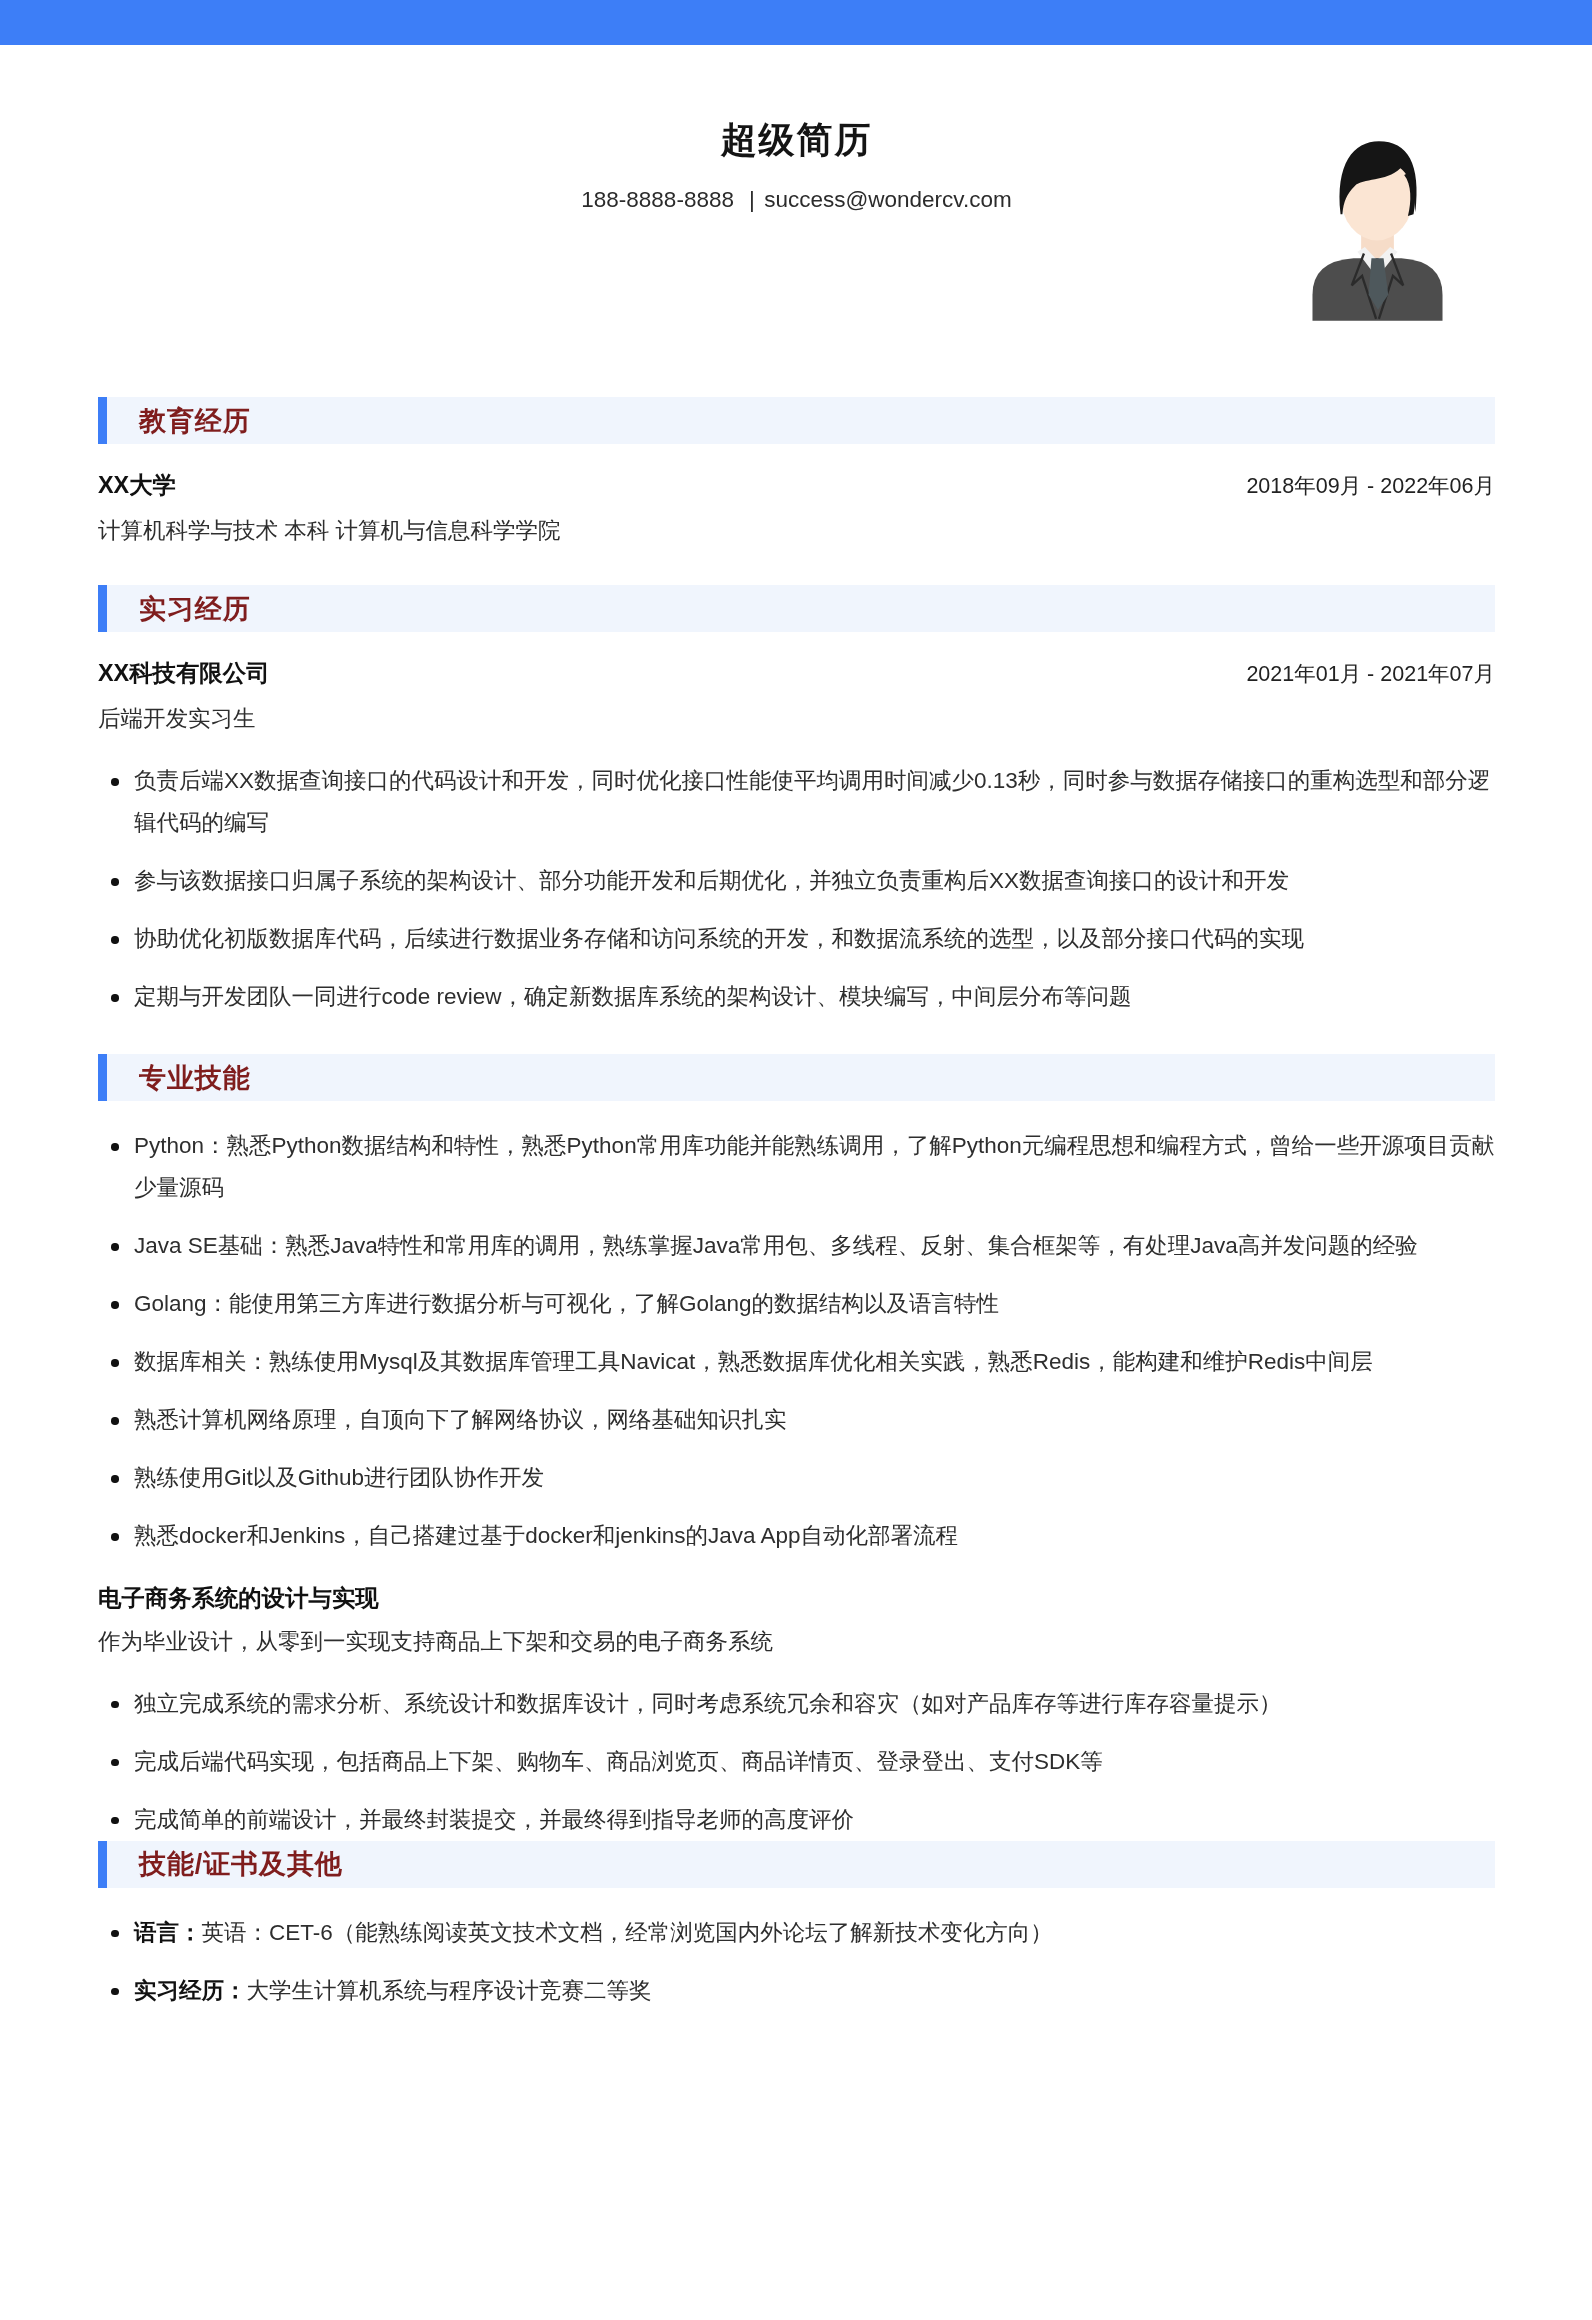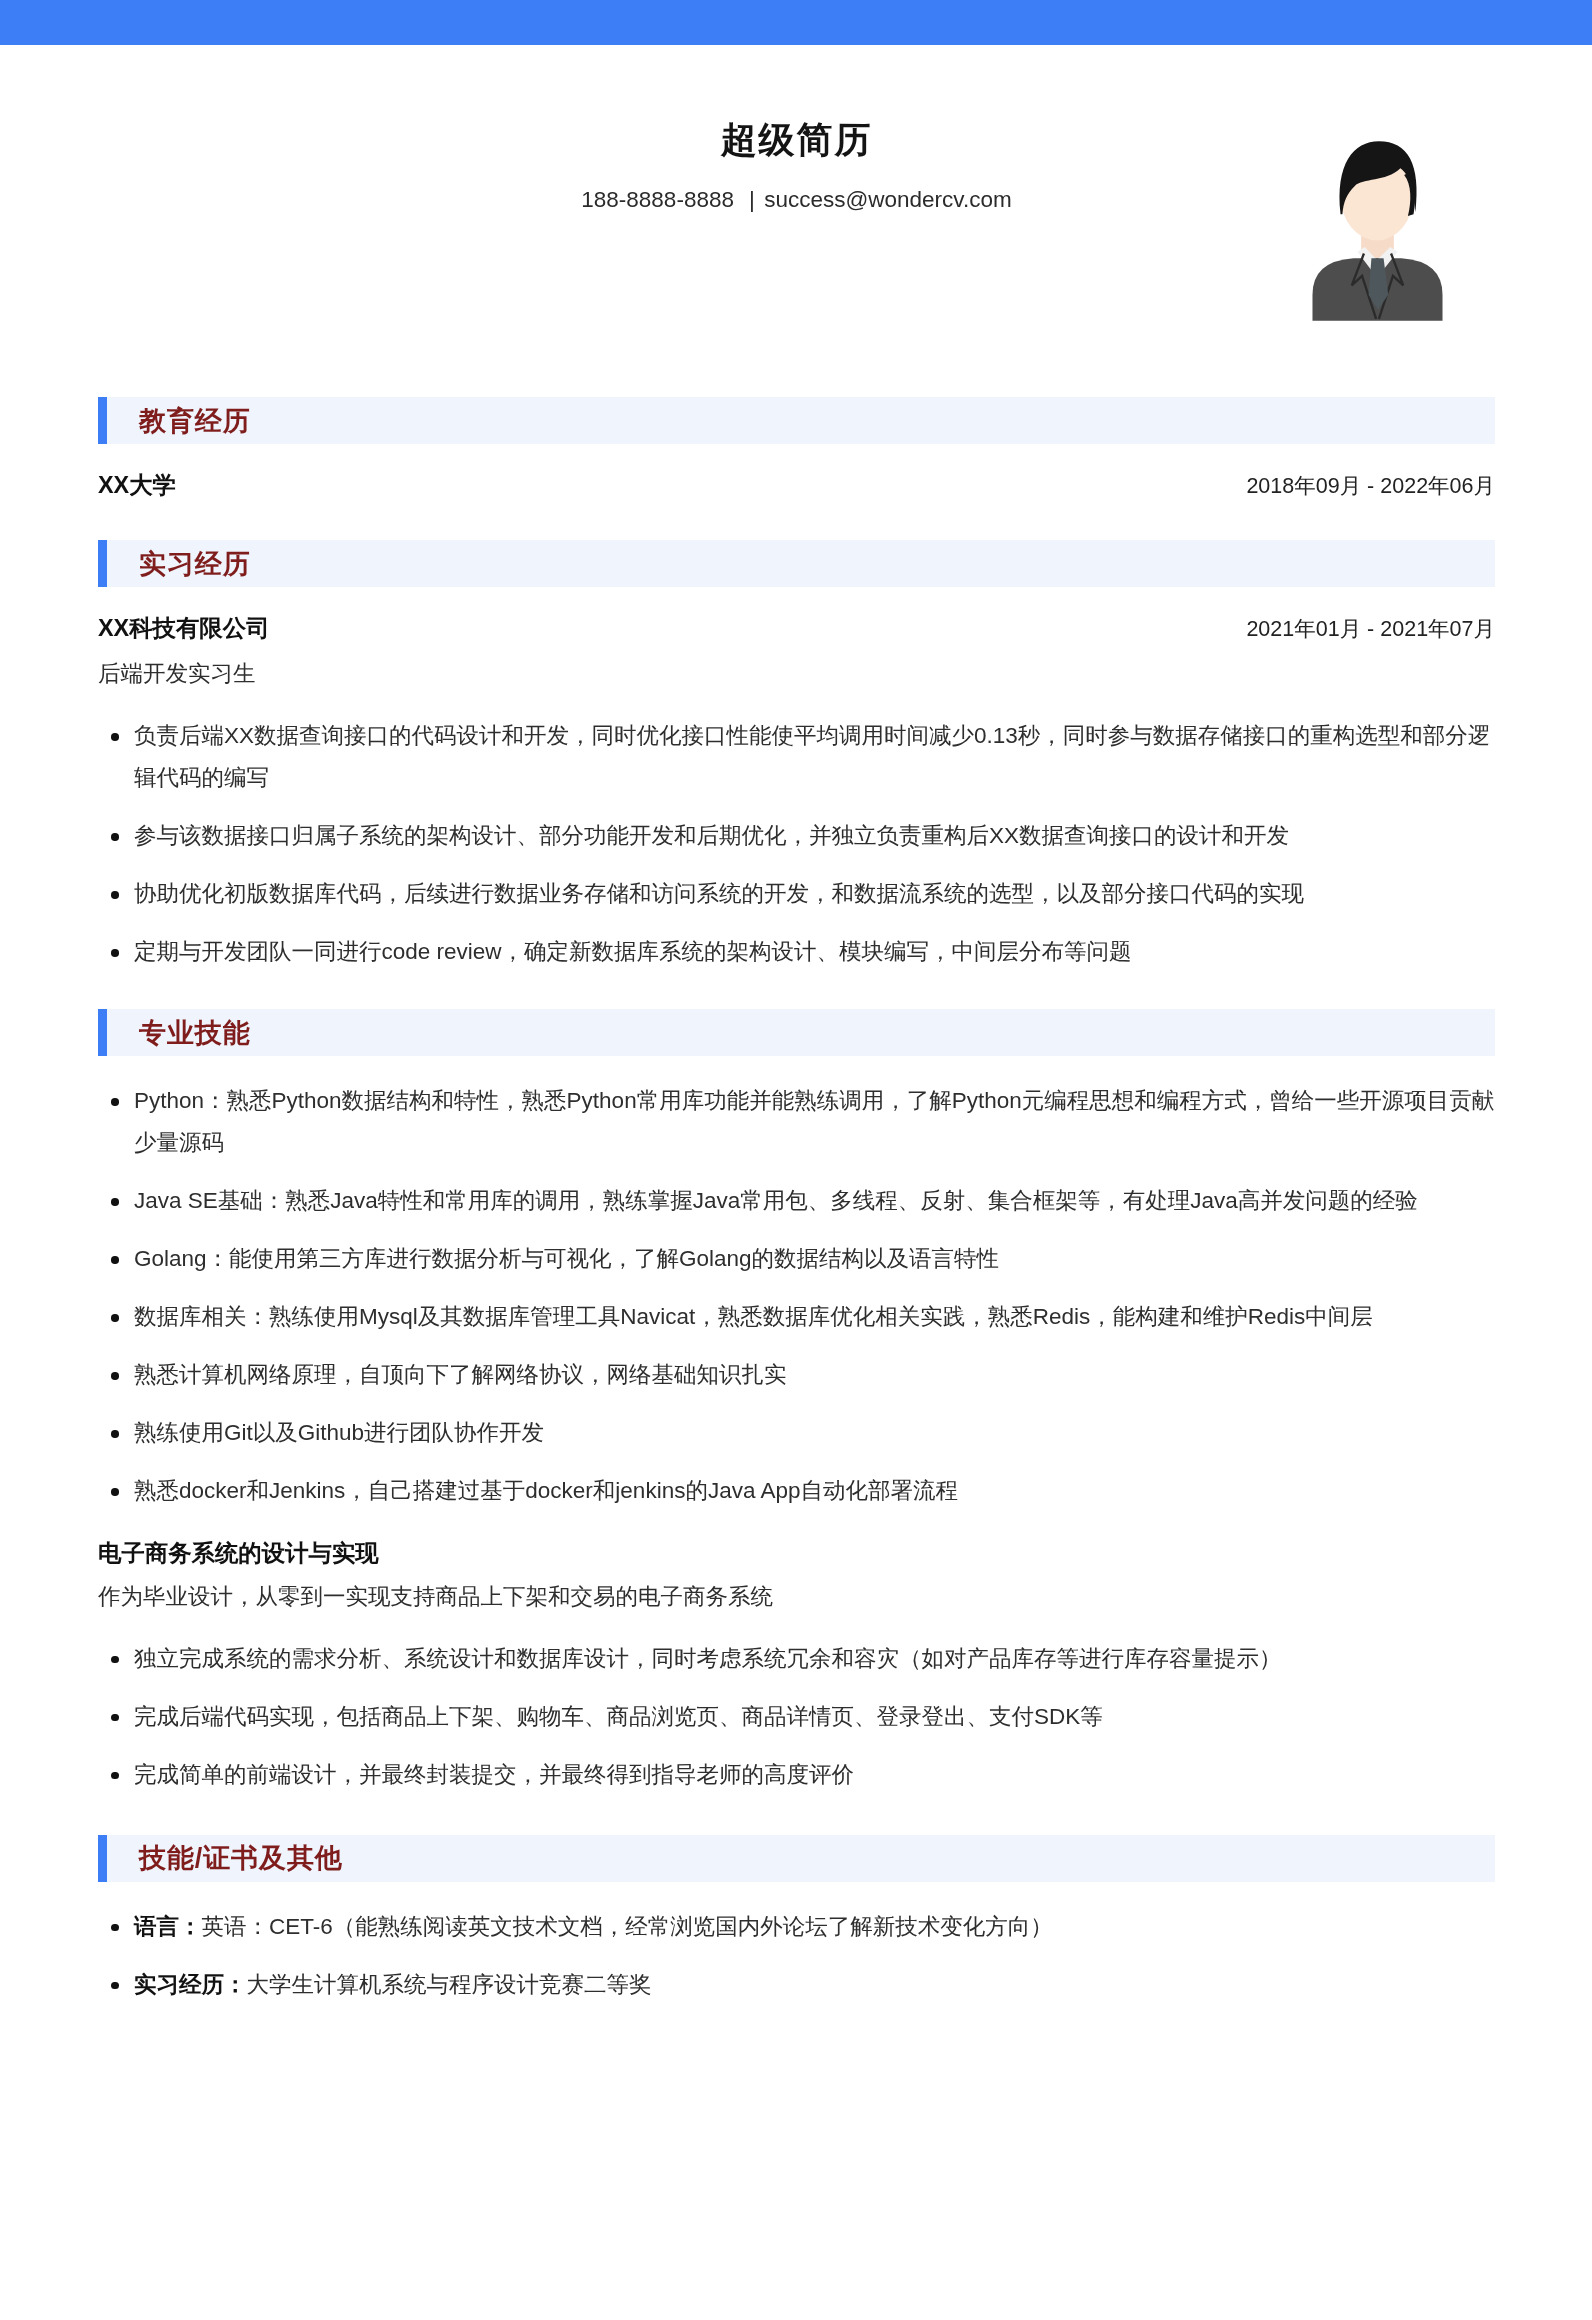--- a/index.html
+++ b/index.html
@@ -17,21 +17,21 @@
   .avatar-box { position:absolute; left:1305px; top:128px; width:145px; height:193px; overflow:hidden; }
 
   .content { padding:0 98px; }
 
   .section-band { display:flex; align-items:center; height:47px; background:#F0F5FD; border-left:9.4px solid #3D7EF7; padding-left:32px; }
   .section-band h2 { font-size:27px; font-weight:700; color:#7f1d1d; letter-spacing:0.9px; }
   .band-edu   { margin-top:181px; }
   .band-intern{ margin-top:37px; }
   .band-skill { margin-top:36px; }
   .band-proj  { margin-top:37px; }
-  .band-other { margin-top:39px; }
+  .band-other { }
 
   .entry-row { display:flex; justify-content:space-between; align-items:baseline; margin-top:24px; line-height:34px;text-align:right; }
   .entry-name { font-size:23.4px; font-weight:700; color:#111; }
   .entry-date { font-size:21.5px; color:#222; }
   .entry-sub { margin-top:11.2px; font-size:22.5px; line-height:34px; color:#2e2e2e; }
   .entry-sub.bold { font-weight:700; color:#111; font-size:23.4px; }
 
   ul.bullets { list-style:none; margin-top:24px; }
   ul.bullets li { position:relative; padding-left:36px; font-size:22.5px; line-height:42px; color:#2e2e2e; margin-bottom:16px; }
   ul.bullets li:last-child { margin-bottom:0; }
@@ -76,20 +76,21 @@
 
   <div class="content">
 
     <div class="section-band band-edu">
       <h2>教育经历</h2>
     </div>
     <div class="entry-row">
       <span class="entry-name">XX大学</span>
       <span class="entry-date">2018年09月 - 2022年06月</span>
     </div>
+    <div class="entry-sub">计算机科学与技术 本科 计算机与信息科学学院</div>
 
     <div class="section-band band-intern">
       <h2>实习经历</h2>
     </div>
     <div class="entry-row">
       <span class="entry-name">XX科技有限公司</span>
       <span class="entry-date">2021年01月 - 2021年07月</span>
     </div>
     <div class="entry-sub">后端开发实习生</div>
     <ul class="bullets">

